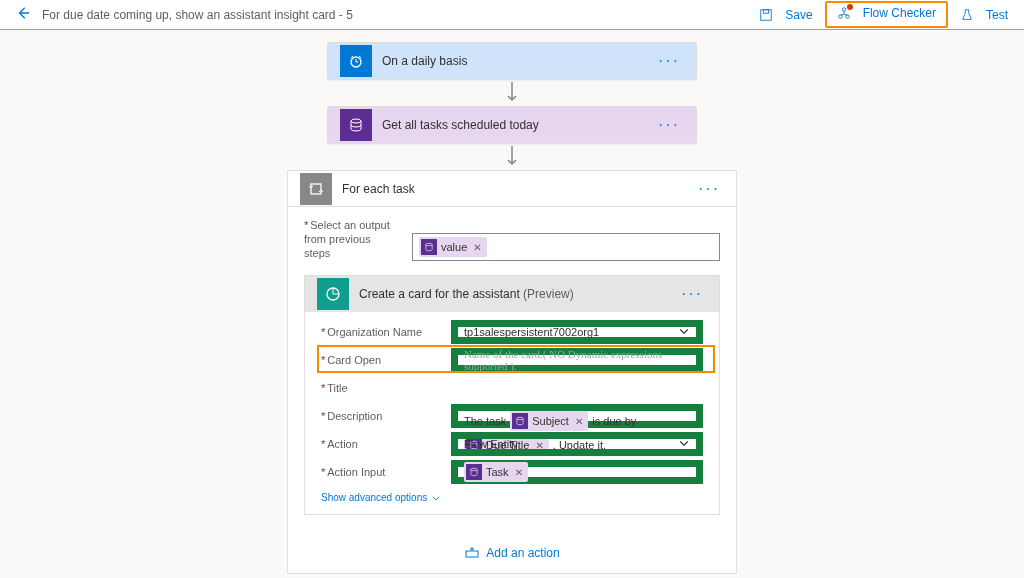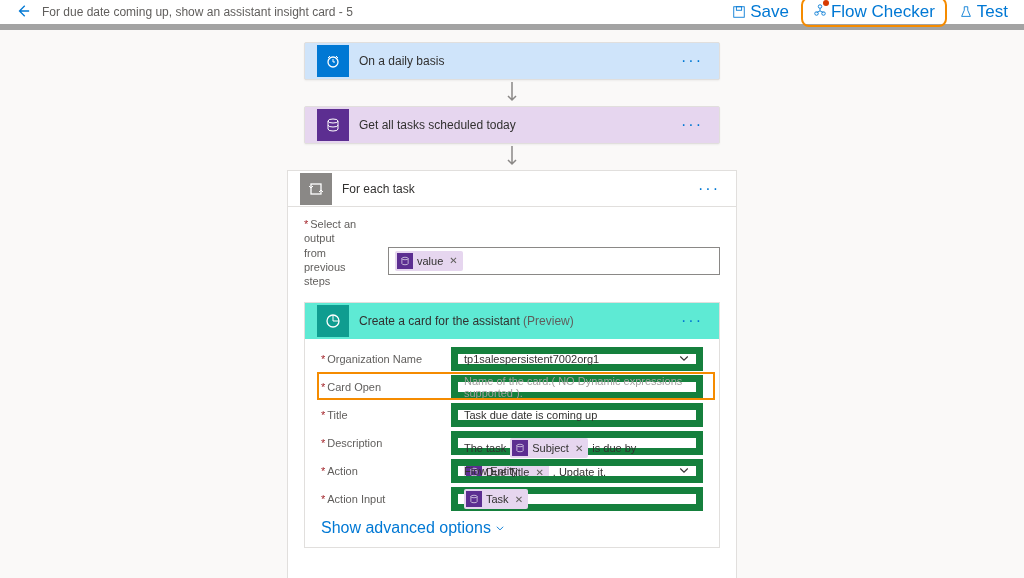--- a/index.html
+++ b/index.html
@@ -1,59 +1,59 @@
 <!DOCTYPE html>
 <html><head>
 <meta charset="utf-8">
 <style>
 * { box-sizing: border-box; margin: 0; padding: 0; font-family: "Segoe UI", Arial, sans-serif; }
 body { background: #faf9f8; width: 1024px; height: 578px; overflow: hidden; font-size: 12px; color: #323130; }
-.topbar { display: flex; align-items: center; height: 30px; border-bottom: 6px solid #a3a3a3; background: #fff; padding: 0 10px; }
+.topbar { display: flex; align-items: center; height: 30px; border-bottom: 1px solid #a3a3a3; background: #fff; padding: 0 10px; }
 .back-btn { color: #0078d4; font-size: 14px; cursor: pointer; padding: 2px 6px; }
 .flow-title { margin-left: 6px; color: #605e5c; font-size: 12px; }
 .spacer { flex: 1; }
 .top-actions { display: flex; align-items: center; gap: 6px; }
-.top-action { display: flex; align-items: center; gap: 4px; color: #0078d4; padding: 2px 6px; cursor: pointer; font-size: 17px; }
+.top-action { display: flex; align-items: flex-start; gap: 12px; color: #0078d4; padding: 2px 6px; cursor: pointer; font-size: 12px; }
 .top-action svg { width: 14px; height: 14px; }
-.highlight-box { border: 2px solid #f58b00; border-radius: 8px; padding: 1px 4px; }
+.highlight-box { border: 2px solid #f58b00; border-radius: 2px; padding: 1px 4px; }
 .canvas { display: flex; flex-direction: column; align-items: center; padding-top: 12px; }
-.card { width: 416px; border: 1px solid #e1dfdd; background: #fff; border-radius: 2px; box-shadow: 0 1px 2px rgba(0,0,0,0.05); }
+.card { width: 370px; border: 1px solid #e1dfdd; background: #fff; border-radius: 2px; box-shadow: 0 1px 2px rgba(0,0,0,0.05); }
 .card-header { display: flex; align-items: center; height: 36px; padding: 0 12px; }
 .hdr-icon { width: 32px; height: 32px; display:flex; align-items:center; justify-content:center; margin-right: 10px; }
 .hdr-blue { background:#cfe4fa; }
 .hdr-blue .hdr-icon { background:#0078d4; }
 .hdr-purple .hdr-icon { background:#5c2e91; }
 .hdr-purple-bg { background:#e6d6ef; }
 .hdr-grey .hdr-icon { background:#8a8886; }
 .hdr-teal .hdr-icon { background:#0f9d90; }
-.hdr-teal-bg { background:#5eead4; }
+.hdr-teal-bg { background:#e5e5e5; }
 .hdr-title { flex:1; font-size: 12px; color:#323130; }
 .preview { color:#605e5c; }
 .more-btn { color:#0078d4; font-size:16px; letter-spacing:2px; padding:0 4px; cursor:pointer; }
 .arrow { display:flex; justify-content:center; align-items:center; height:26px; }
 .arrow svg { width:16px; height:22px; color:#8a8886; }
 .loop-container { width:450px; border:1px solid #e1dfdd; background:#fff; padding-bottom:12px; }
 .loop-header { display:flex; align-items:center; height:36px; padding:0 12px; border-bottom:1px solid #e1dfdd; }
 .loop-body { padding:10px 16px 0 16px; }
 .select-row { display:flex; align-items:center; gap:18px; margin-bottom:14px; font-size:11px; }
 .req-star { color:#a4262c; margin-right:2px; }
 .label-col { color:#605e5c; width:110px; line-height:1.3; }
 .value-col { flex:1; }
-.input-box { border:1px solid #8a8886; background:#fff; min-height:26px; padding:3px 6px; display:flex; align-items:center; gap:4px; font-size:11px; width:332px;margin-top:16px; }
+.input-box { border:1px solid #8a8886; background:#fff; min-height:26px; padding:3px 6px; display:flex; align-items:center; gap:4px; font-size:11px; width:308px;margin-top:16px; }
 .token { display:inline-flex; align-items:center; background:#e6d6ef; border-radius:2px; padding:2px 5px 2px 2px; font-size:11px; gap:4px; }
 .token-icon { width:16px; height:16px; background:#5c2e91; display:flex; align-items:center; justify-content:center; }
 .token-x { color:#605e5c; font-size:10px; margin-left:2px; }
 .inner-card { border:1px solid #e1dfdd; margin:0 0 6px 0; }
 .inner-body { padding:6px 16px 10px 16px; }
 .form-row { display:flex; align-items:center; gap:20px; min-height:28px; font-size:11px; }
 .form-label { width:110px; color:#605e5c;}
 .form-input { flex:1; border:7px solid #15803d; height:24px; display:flex; align-items:center; padding:0 6px; font-size:11px; position:relative; }
-.placeholder { color:#a19f9d; }
+.placeholder { color:#a19f9d;font-family:Liberation Serif, serif; }
 .chevron { position:absolute; right:6px; color:#323130; }
-.adv-link { color:#0078d4; font-size:16px; display:inline-flex; align-items:center; gap:4px; cursor:pointer; margin-top:6px; }
+.adv-link { color:#0078d4; font-size:10px; display:inline-flex; align-items:center; gap:4px; cursor:pointer; margin-top:6px; }
 .add-action { display:flex; align-items:center; justify-content:center; gap:6px; color:#0078d4; font-size:12px; padding-top:24px; cursor:pointer; }
 svg { stroke: currentColor; fill: currentColor; }
 .row-highlight { position:absolute; border:2px solid #f58b00; pointer-events:none; }
 .badge-dot { width:6px; height:6px; background:#d83b01; border-radius:50%; position:absolute; top:-2px; right:-2px; }
 .fc-wrap { position:relative; }
 </style>
 </head>
 <body>
 
 <div class="topbar">
@@ -201,23 +201,20 @@
           <div class="form-row">
             <div class="form-label"><span class="req-star">*</span><span>Card Open</span></div>
             <div class="form-input">
               <span class="placeholder">Name of the card.( NO Dynamic expressions supported ).</span>
             </div>
           </div>
           <div class="row-highlight" style="left:12px; top:33px; width:398px; height:28px;"></div>
 
           <div class="form-row">
             <div class="form-label"><span class="req-star">*</span><span>Title</span></div>
-            <div class="form-input">
-              <span>Task due date is coming up</span>
-            </div>
           </div>
 
           <div class="form-row">
             <div class="form-label"><span class="req-star">*</span><span>Description</span></div>
             <div class="form-input" style="gap:4px; flex-wrap:wrap;">
               <span>The task</span>
               <span class="token">
                 <span class="token-icon">
                     <svg width="10" height="10" viewBox="0 0 16 16">
                       <ellipse cx="8" cy="4" rx="5" ry="2" fill="none" stroke="#fff"></ellipse>

